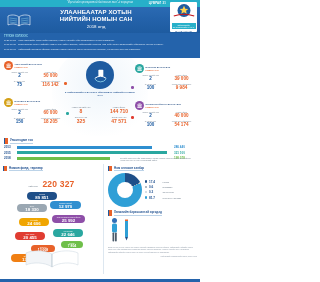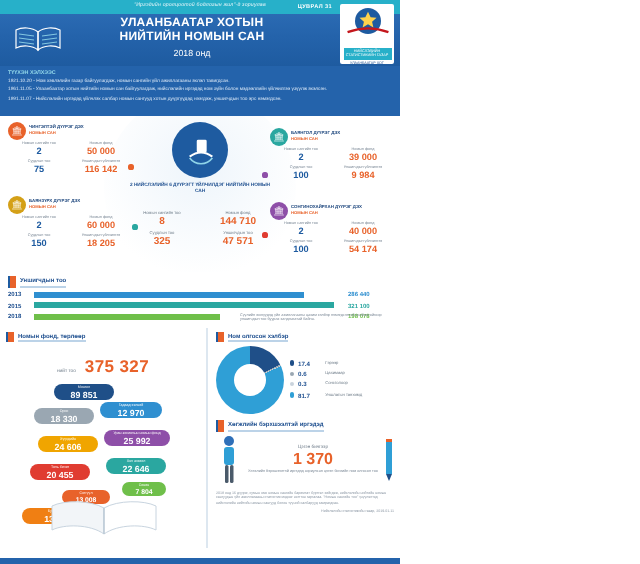--- a/index.html
+++ b/index.html
@@ -403,21 +403,21 @@
 
   <div class="bottom">
 
     <div class="bl">
       <div class="sec-head">
         <span class="sec-bk"></span>
         <span class="sec-tt">Номын фонд, төрлөөр</span>
       </div>
       <div class="fond-total">
         <span class="lb">нийт тоо</span>
-        <span class="vl">375 327</span>
+        <span class="vl">220 327</span>
       </div>
 
       <div class="pills">
         <div class="pill" style="left:24px; top:0px; width:30px; background:#1f4f88">
           <span class="pl">Монгол</span>
           <span class="pv">89 851</span>
         </div>
         <div class="pill" style="left:14px; top:12px; width:30px; background:#9aa7b2">
           <span class="pl">Орос</span>
           <span class="pv">18 330</span>
@@ -505,25 +505,20 @@
 
         <div class="disab-row">
           <div class="person">
             <svg viewBox="0 0 26 52" width="13" height="26" aria-hidden="true">
               <circle cx="13" cy="7" r="5" fill="#2f6fb8"></circle>
               <rect x="8" y="13" width="10" height="18" rx="3" fill="#2f9fd6"></rect>
               <rect x="9" y="31" width="3.5" height="18" rx="1.6" fill="#4a5a6a"></rect>
               <rect x="14" y="31" width="3.5" height="18" rx="1.6" fill="#4a5a6a"></rect>
             </svg>
           </div>
-          <div class="disab-mid">
-            <span class="lb">Цэгэн бичгээр</span>
-            <span class="vl">1 370</span>
-            <span class="nt">Хөгжлийн бэрхшээлтэй иргэдэд зориулсан цэгэн бичгийн ном олгосон тоо</span>
-          </div>
           <div class="pen">
             <svg viewBox="0 0 10 44" width="5" height="22" aria-hidden="true">
               <rect x="2" y="4" width="6" height="32" fill="#2f9fd6"></rect>
               <path d="M2 36 L8 36 L5 43 Z" fill="#1f4f88"></path>
               <rect x="2" y="1" width="6" height="3" fill="#e8622a"></rect>
             </svg>
           </div>
         </div>
 
         <div class="foot-note">2018 онд 16 дүүрэг, сумын эмх номын сангийн баримтат бүртгэл хийгдэж, нийслэлийн нийтийн номын сангуудын үйл ажиллагааны статистик мэдээг нэгтгэн гаргалаа. "Номын сангийн тоо" үзүүлэлтэд нийслэлийн нийтийн номын сангууд болон түүний салбарууд хамрагдсан.</div>

